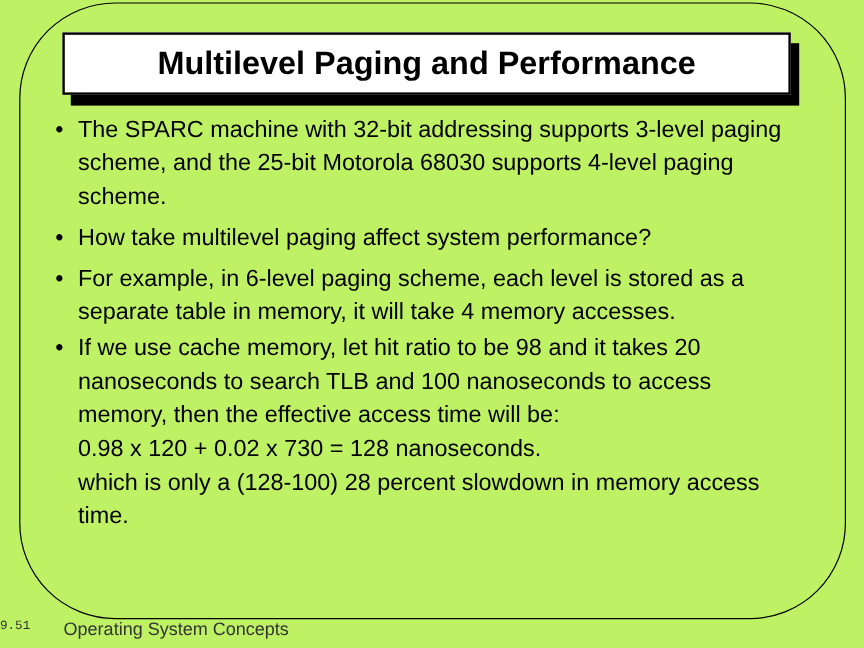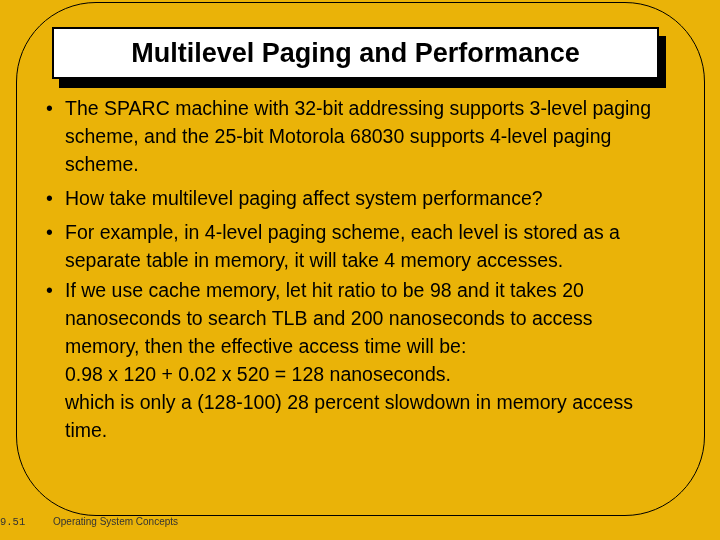--- a/index.html
+++ b/index.html
@@ -4,21 +4,21 @@
 <style>
   html, body {
     margin: 0;
     padding: 0;
     background: #ffffff;
   }
   .slide {
     position: relative;
     width: 720px;
     height: 540px;
-    background: #eab308;
+    background: #bef264;
     font-family: "Liberation Sans", "DejaVu Sans", sans-serif;
     color: #000000;
     overflow: hidden;
   }
   .outer-border {
     position: absolute;
     left: 16px;
     top: 2px;
     width: 687px;
     height: 512px;
@@ -79,21 +79,21 @@
   .plain {
     margin-left: 19px;
     width: 600px;
   }
   .formula { margin-top: 0px; }
   .conclusion { }
   .footer-left {
     position: absolute;
     left: 53px;
     top: 516px;
-    font-size: 10px;
+    font-size: 15px;
     color: #333333;
   }
   .footer-page {
     position: absolute;
     left: 0;
     right: 0;
     top: 516px;
     font-size: 10.5px;
     color: #333333;
     font-family: Liberation Mono, monospace;
@@ -118,29 +118,29 @@
       <div class="btext">The SPARC machine with 32-bit addressing supports 3-level paging scheme, and the 25-bit Motorola 68030 supports 4-level paging scheme.</div>
     </div>
 
     <div class="bullet b2">
       <span class="marker">•</span>
       <div class="btext">How take multilevel paging affect system performance?</div>
     </div>
 
     <div class="bullet b3">
       <span class="marker">•</span>
-      <div class="btext">For example, in 4-level paging scheme, each level is stored as a separate table in memory, it will take 4 memory accesses.</div>
+      <div class="btext">For example, in 6-level paging scheme, each level is stored as a separate table in memory, it will take 4 memory accesses.</div>
     </div>
 
     <div class="bullet b4">
       <span class="marker">•</span>
-      <div class="btext">If we use cache memory, let hit ratio to be 98 and it takes 20 nanoseconds to search TLB and 200 nanoseconds to access memory, then the effective access time will be:</div>
+      <div class="btext">If we use cache memory, let hit ratio to be 98 and it takes 20 nanoseconds to search TLB and 100 nanoseconds to access memory, then the effective access time will be:</div>
     </div>
 
-    <div class="plain formula">0.98 x 120 + 0.02 x 520 = 128 nanoseconds.</div>
+    <div class="plain formula">0.98 x 120 + 0.02 x 730 = 128 nanoseconds.</div>
 
     <div class="plain conclusion">which is only a (128-100) 28 percent slowdown in memory access time.</div>
 
   </div>
 
   <div class="footer-left">Operating System Concepts</div>
   <div class="footer-page">9.51</div>
 
 </div>
 

